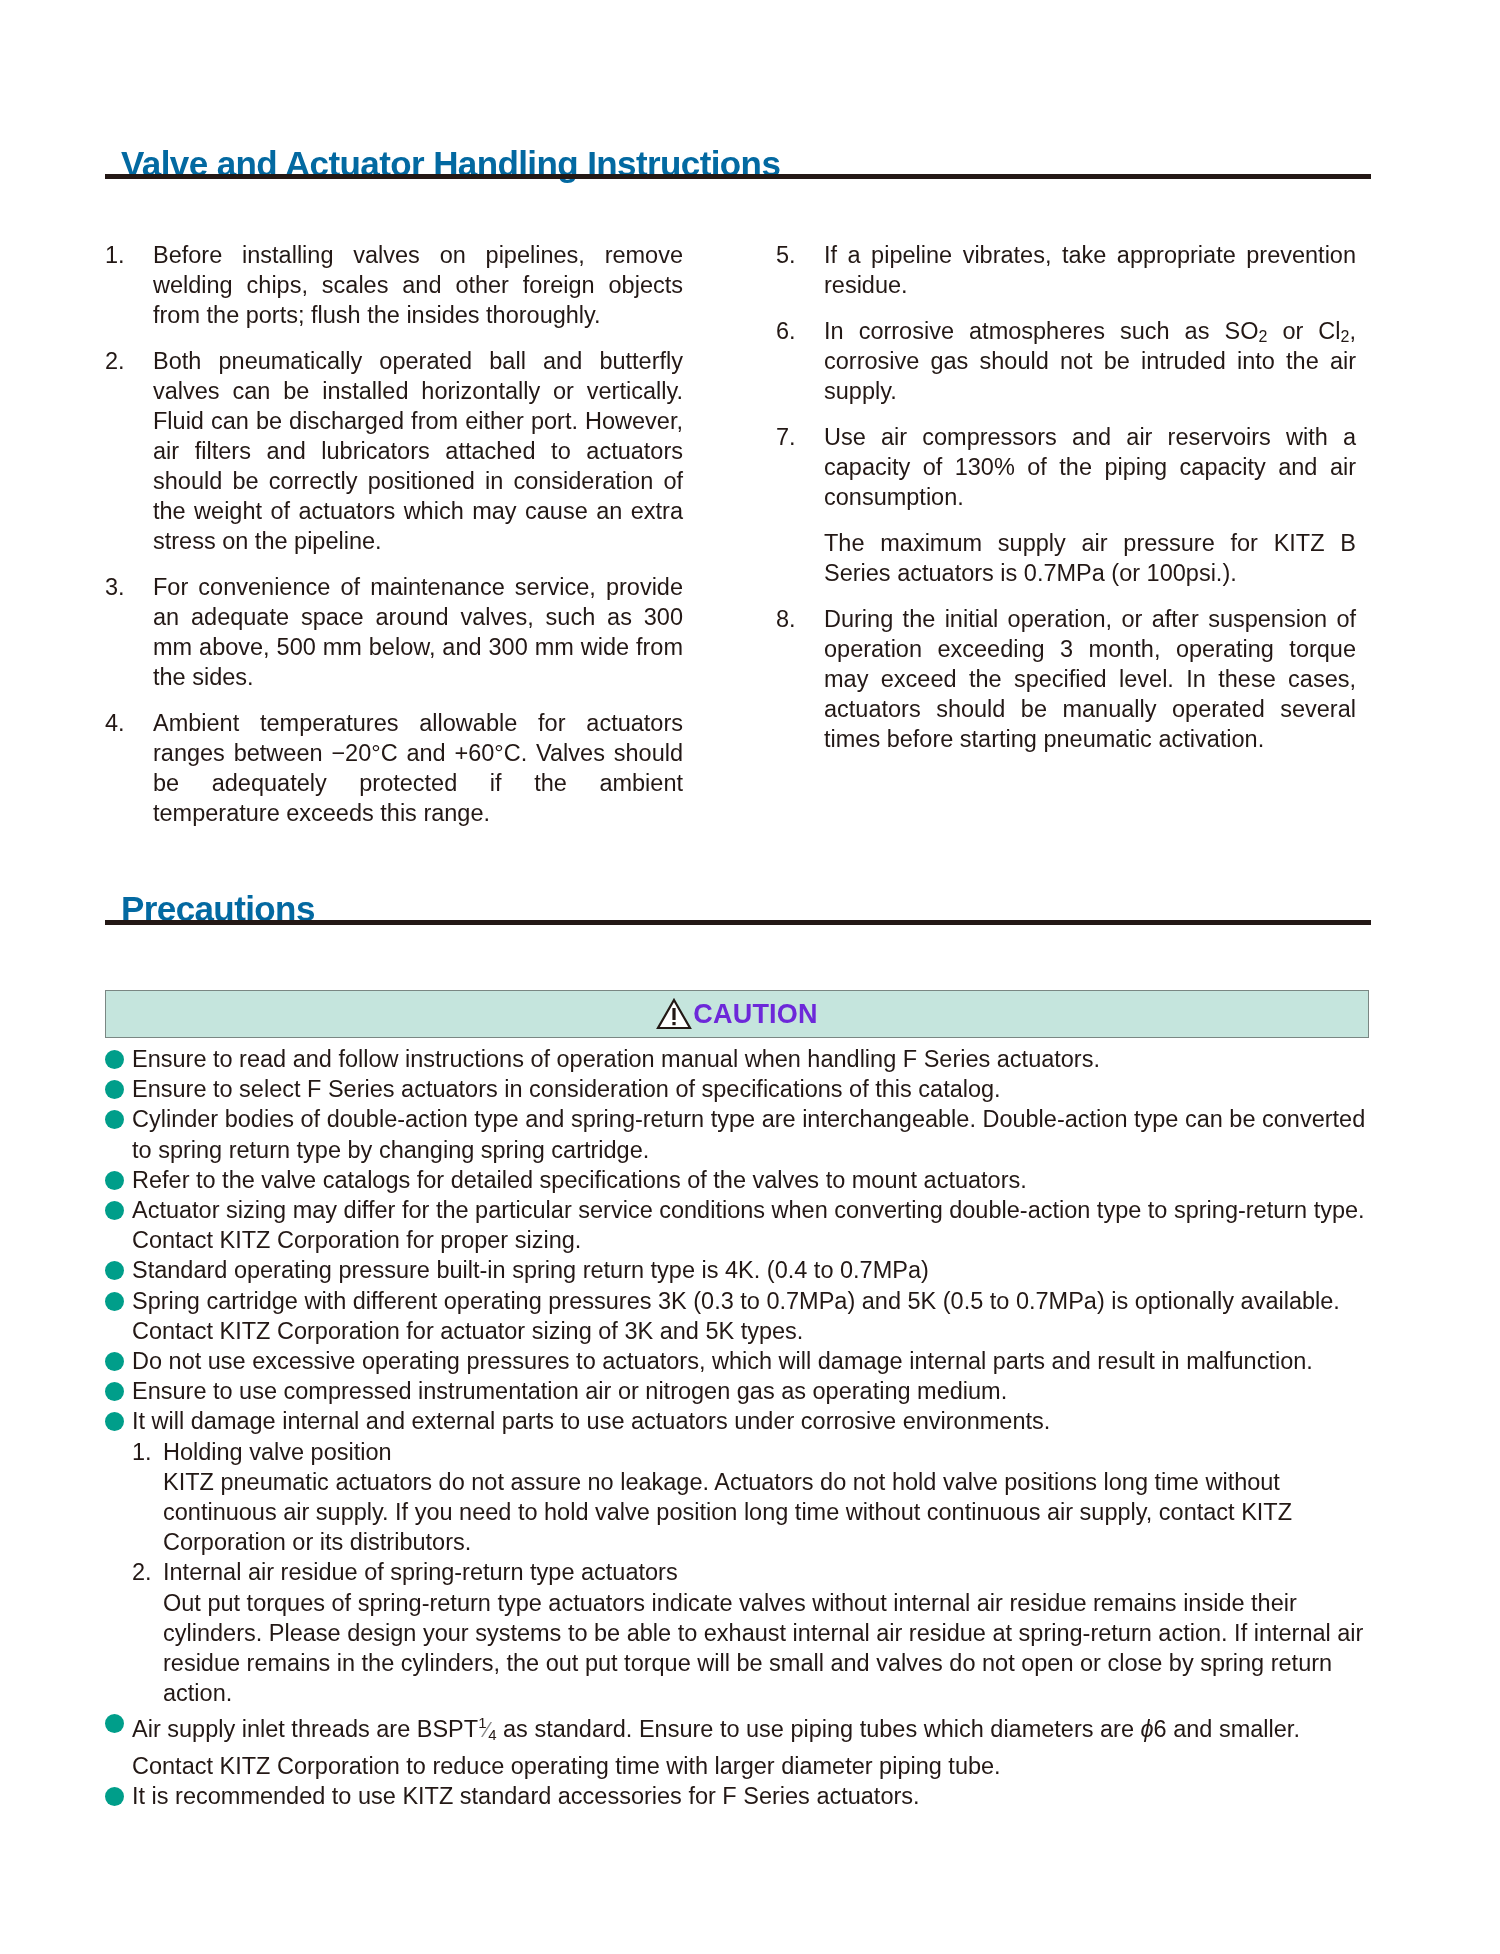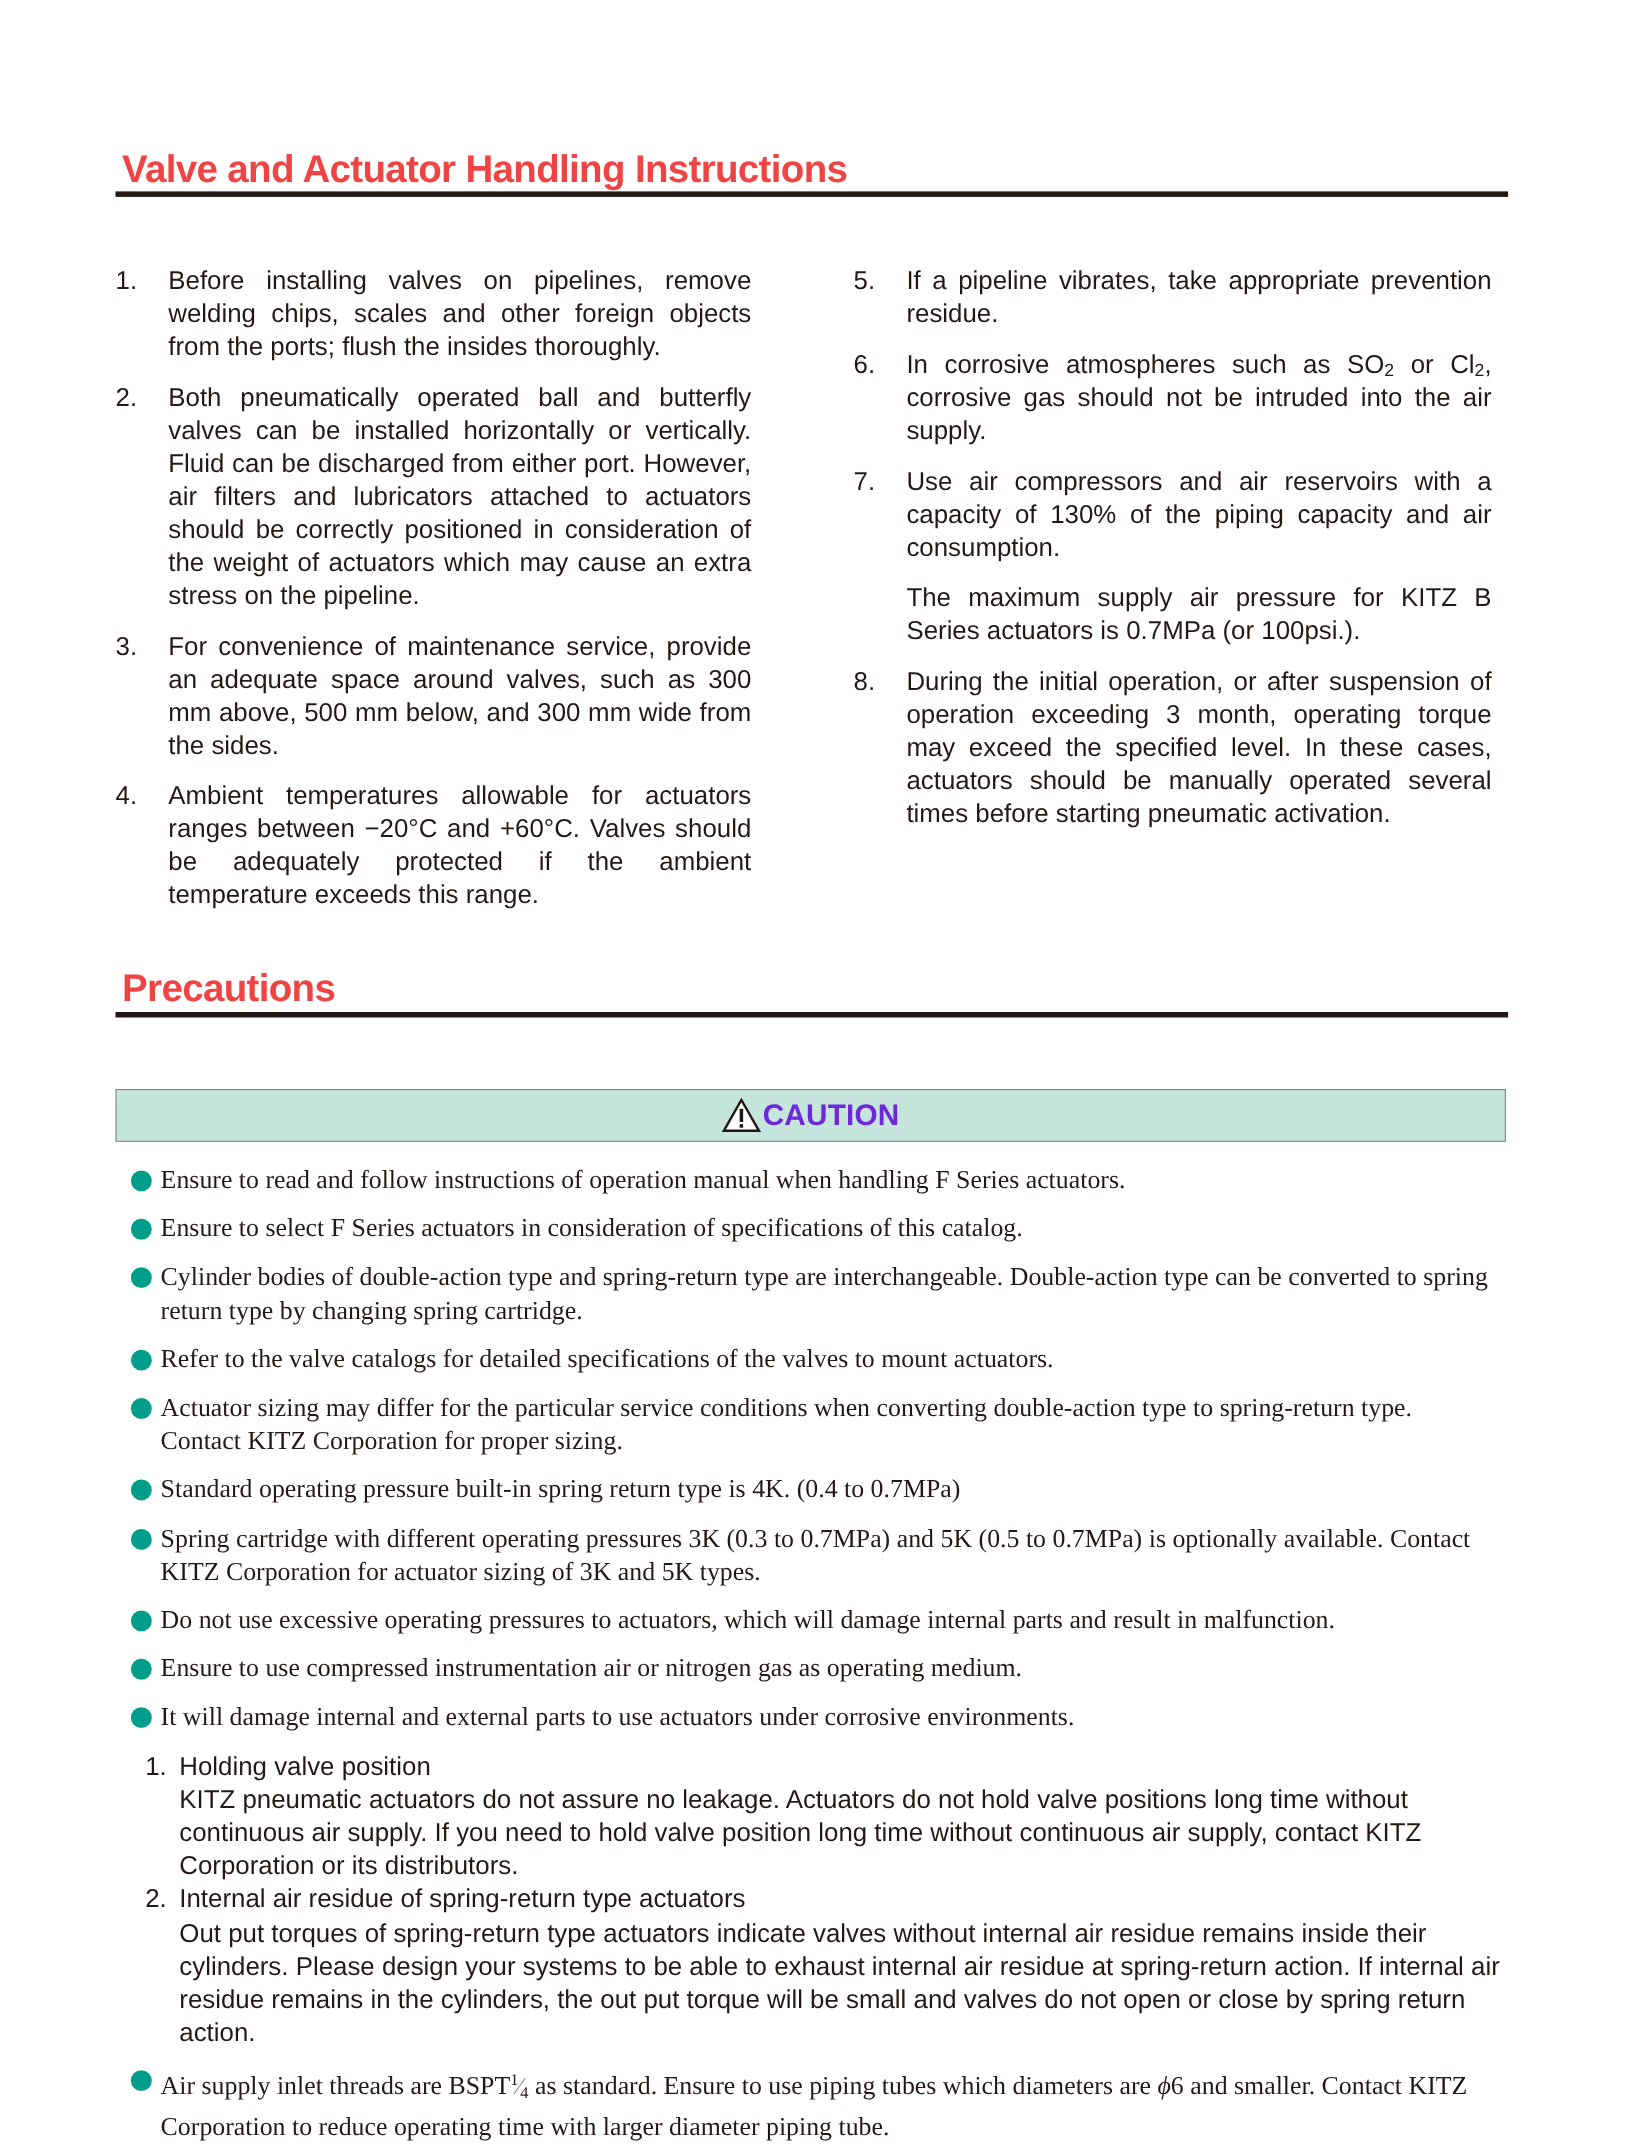--- a/index.html
+++ b/index.html
@@ -3,22 +3,22 @@
 <meta charset="utf-8">
 <style>
   html, body { margin: 0; padding: 0; background: #ffffff; }
   body {
     width: 1500px; height: 1954px; position: relative; overflow: hidden;
     font-family: "Liberation Sans", sans-serif; color: #231815;
   }
   .section-title {
     position: absolute; left: 105px;
     font-family: "Liberation Sans", sans-serif;
-    font-weight: bold; color: #ef4444; font-size: 35px; letter-spacing: -0.6px;
-    margin: 6px; line-height: 40px;
+    font-weight: bold; color: #0369a1; font-size: 35px; letter-spacing: -0.6px;
+    margin: 16px; line-height: 40px;
   }
   .rule {
     position: absolute; left: 105px; width: 1266px; height: 5px; background: #231815;
   }
   .col {
     position: absolute; top: 224px; width: 606px;
     font-size: 23.5px; line-height: 30px;
   }
   .col.left { left: 105px; width: 594px; }
   .col.right { left: 776px; width: 596px; }
@@ -32,21 +32,21 @@
     background: #c5e5dd; border: 1.5px solid #7a8783; box-sizing: border-box;
     display: flex; align-items: center; justify-content: center;
   }
   .caution-label { font-weight: bold; font-size: 27px; letter-spacing: 0.2px; color: #6d28d9; }
   .caution-icon { width: 36px; height: 32px; margin-right: 1px; display: inline-block; }
 
   .bullets {
     position: absolute; left: 105px; top: 1044px; width: 1270px;
     font-size: 23.5px; line-height: 30.2px;
   }
-  .bullet { position: relative; padding-left: 27px; margin: 14px; font-family: Liberation Serif, serif; }
+  .bullet { position: relative; padding-left: 27px; margin: 0; }
   .bullet .dot {
     position: absolute; left: 0; top: 6px; width: 19px; height: 19px; border-radius: 50%;
     background: #009e8a;
   }
   .sub { position: relative; padding-left: 58px; }
   .sub .subnum { position: absolute; left: 27px; }
   .frac { font-size: 15px; position: relative; }
   .frac .n { vertical-align: 9px; }
   .frac .s { font-size: 22px; color: #888; margin: 0 -1px; }
   .frac .d { vertical-align: -3px; }

